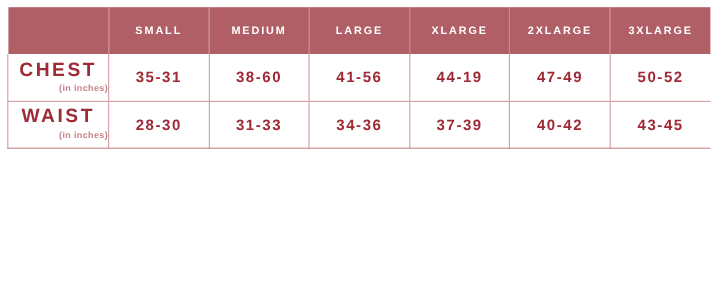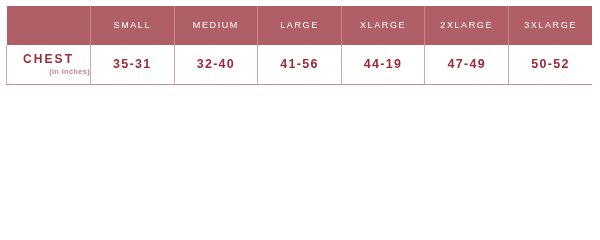--- a/index.html
+++ b/index.html
@@ -32,21 +32,21 @@
   
   table.size-chart thead tr {
     background: #b05f66;
   }
   table.size-chart thead th {
     height: 39px;
     padding: 0;
     margin: 0;
     color: #ffffff;
     font-size: 9px;
-    font-weight: normal;
+    font-weight: bold;
     letter-spacing: 1.6px;
     text-align: center;
     vertical-align: middle;
     border: none;
     border-right: 1px solid #c8858a;
     box-sizing: border-box;
     text-transform: uppercase;
     line-height: 25px;
   }
   table.size-chart thead th.corner-cell {
@@ -85,21 +85,21 @@
   }
 
   
   .row-label-inner {
     display: block;
     line-height: 1.05;
   }
   .row-label-title {
     display: block;
     color: #9e2a35;
-    font-size: 12px;
+    font-size: 16px;
     font-weight: bold;
     letter-spacing: 2.1px;
     text-transform: uppercase;
   }
   .row-label-sub {
     display: block;
     color: #c2838a;
     font-size: 7.5px;
     font-weight: bold;
     letter-spacing: 0.3px;
@@ -138,21 +138,35 @@
     </thead>
     <tbody>
       <tr>
         <td class="row-label">
           <span class="row-label-inner">
             <span class="row-label-title">CHEST</span>
             <span class="row-label-sub">(in inches)</span>
           </span>
         </td>
         <td>35-31</td>
-        <td>32-40</td>
+        <td>38-60</td>
         <td>41-56</td>
         <td>44-19</td>
         <td>47-49</td>
         <td>50-52</td>
+      </tr>
+      <tr>
+        <td class="row-label">
+          <span class="row-label-inner">
+            <span class="row-label-title">WAIST</span>
+            <span class="row-label-sub">(in inches)</span>
+          </span>
+        </td>
+        <td>28-30</td>
+        <td>31-33</td>
+        <td>34-36</td>
+        <td>37-39</td>
+        <td>40-42</td>
+        <td>43-45</td>
       </tr>
     </tbody>
   </table>
 </div>
 
 </body></html>

